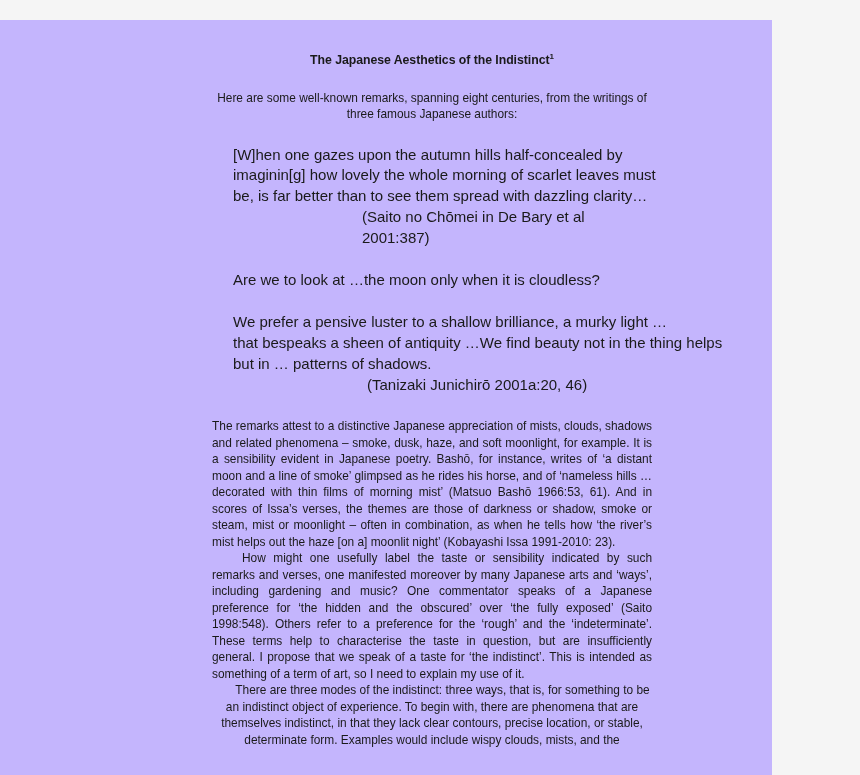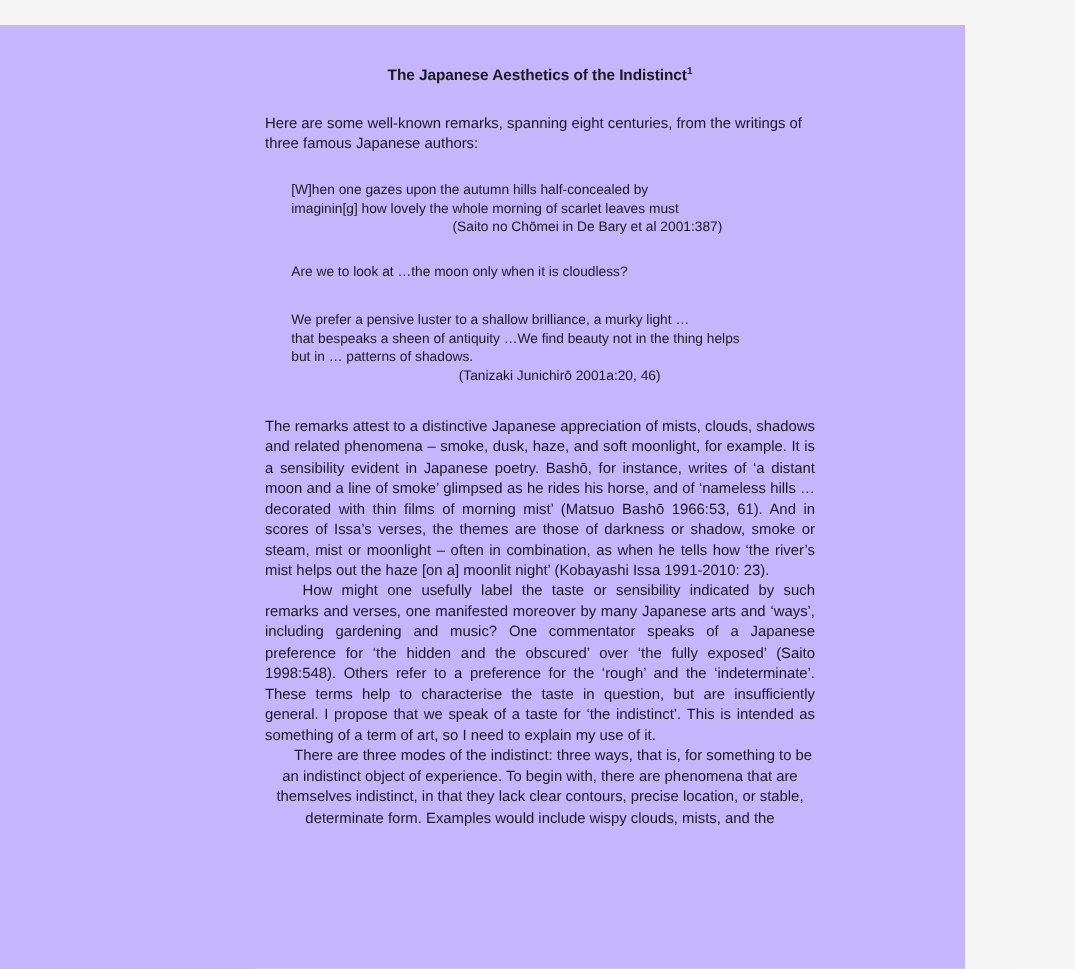--- a/index.html
+++ b/index.html
@@ -55,27 +55,27 @@
   }
 
   p {
     margin: 0;
     font-size: 11.9px;
     line-height: 1.385;
   }
 
   .intro {
     padding-top: 22px;
-    text-align: left;
+    text-align: center;
   }
 
   .blockquote {
     margin: 0;
     padding-left: 21px;
-    font-size: 11px;
+    font-size: 15px;
     line-height: 1.385;
   }
   .bq-1 { padding-top: 22px; }
   .bq-2 { padding-top: 21px; }
   .bq-3 { padding-top: 22px; }
 
   .bq-line { white-space: nowrap; }
   .cite-hang {
     margin-left: -21px;
   }
@@ -107,20 +107,21 @@
   <div class="content">
 
     <h1 class="doc-title"><span>The Japanese Aesthetics of the Indistinct</span><sup>1</sup></h1>
 
 
     <p class="intro">Here are some well-known remarks, spanning eight centuries, from the writings of three famous Japanese authors:</p>
 
     <div class="blockquote bq-1">
       <div class="bq-line">[W]hen one gazes upon the autumn hills half-concealed by</div>
       <div class="bq-line">imaginin[g] how lovely the whole morning of scarlet leaves must</div>
+      <div class="bq-line">be, is far better than to see them spread with dazzling clarity…</div>
       <div class="cite-hang cite-indent-1">(Saito no Chōmei in De Bary et al 2001:387)</div>
     </div>
 
     <div class="blockquote bq-2">
       <div class="bq-line">Are we to look at …the moon only when it is cloudless?</div>
     </div>
 
     <div class="blockquote bq-3">
       <div class="bq-line">We prefer a pensive luster to a shallow brilliance, a murky light …</div>
       <div class="bq-line">that bespeaks a sheen of antiquity …We find beauty not in the thing helps</div>

